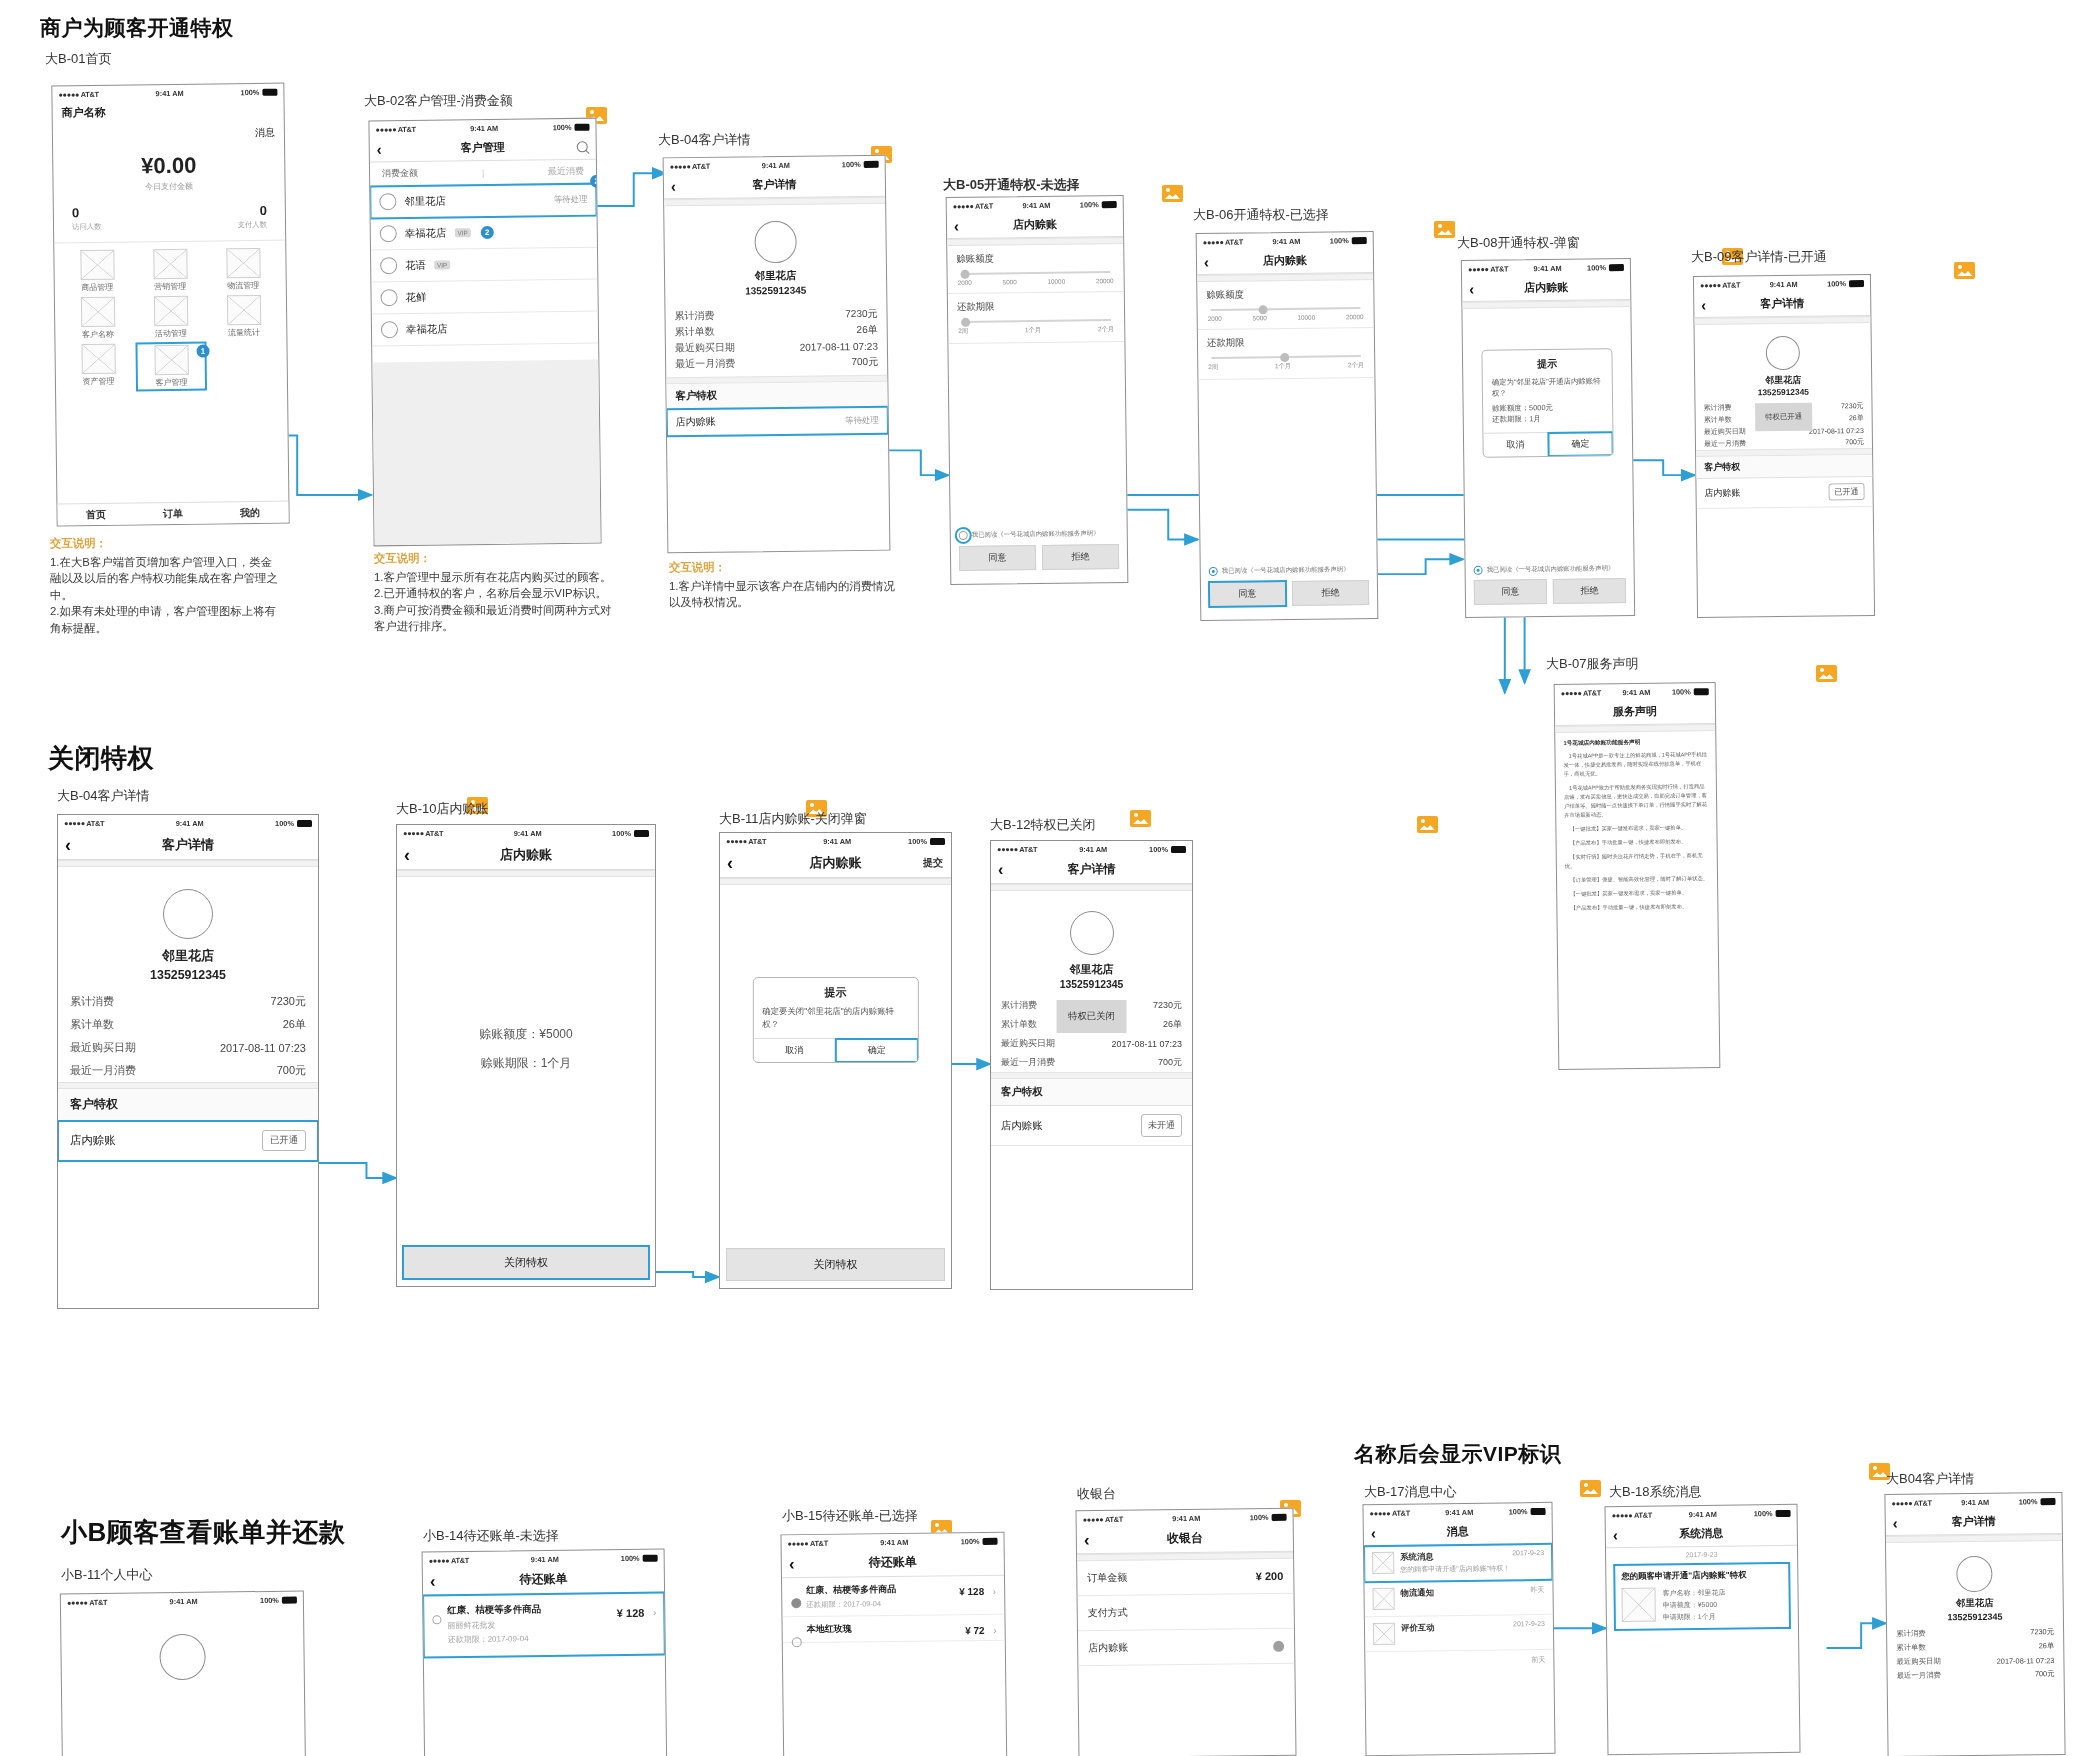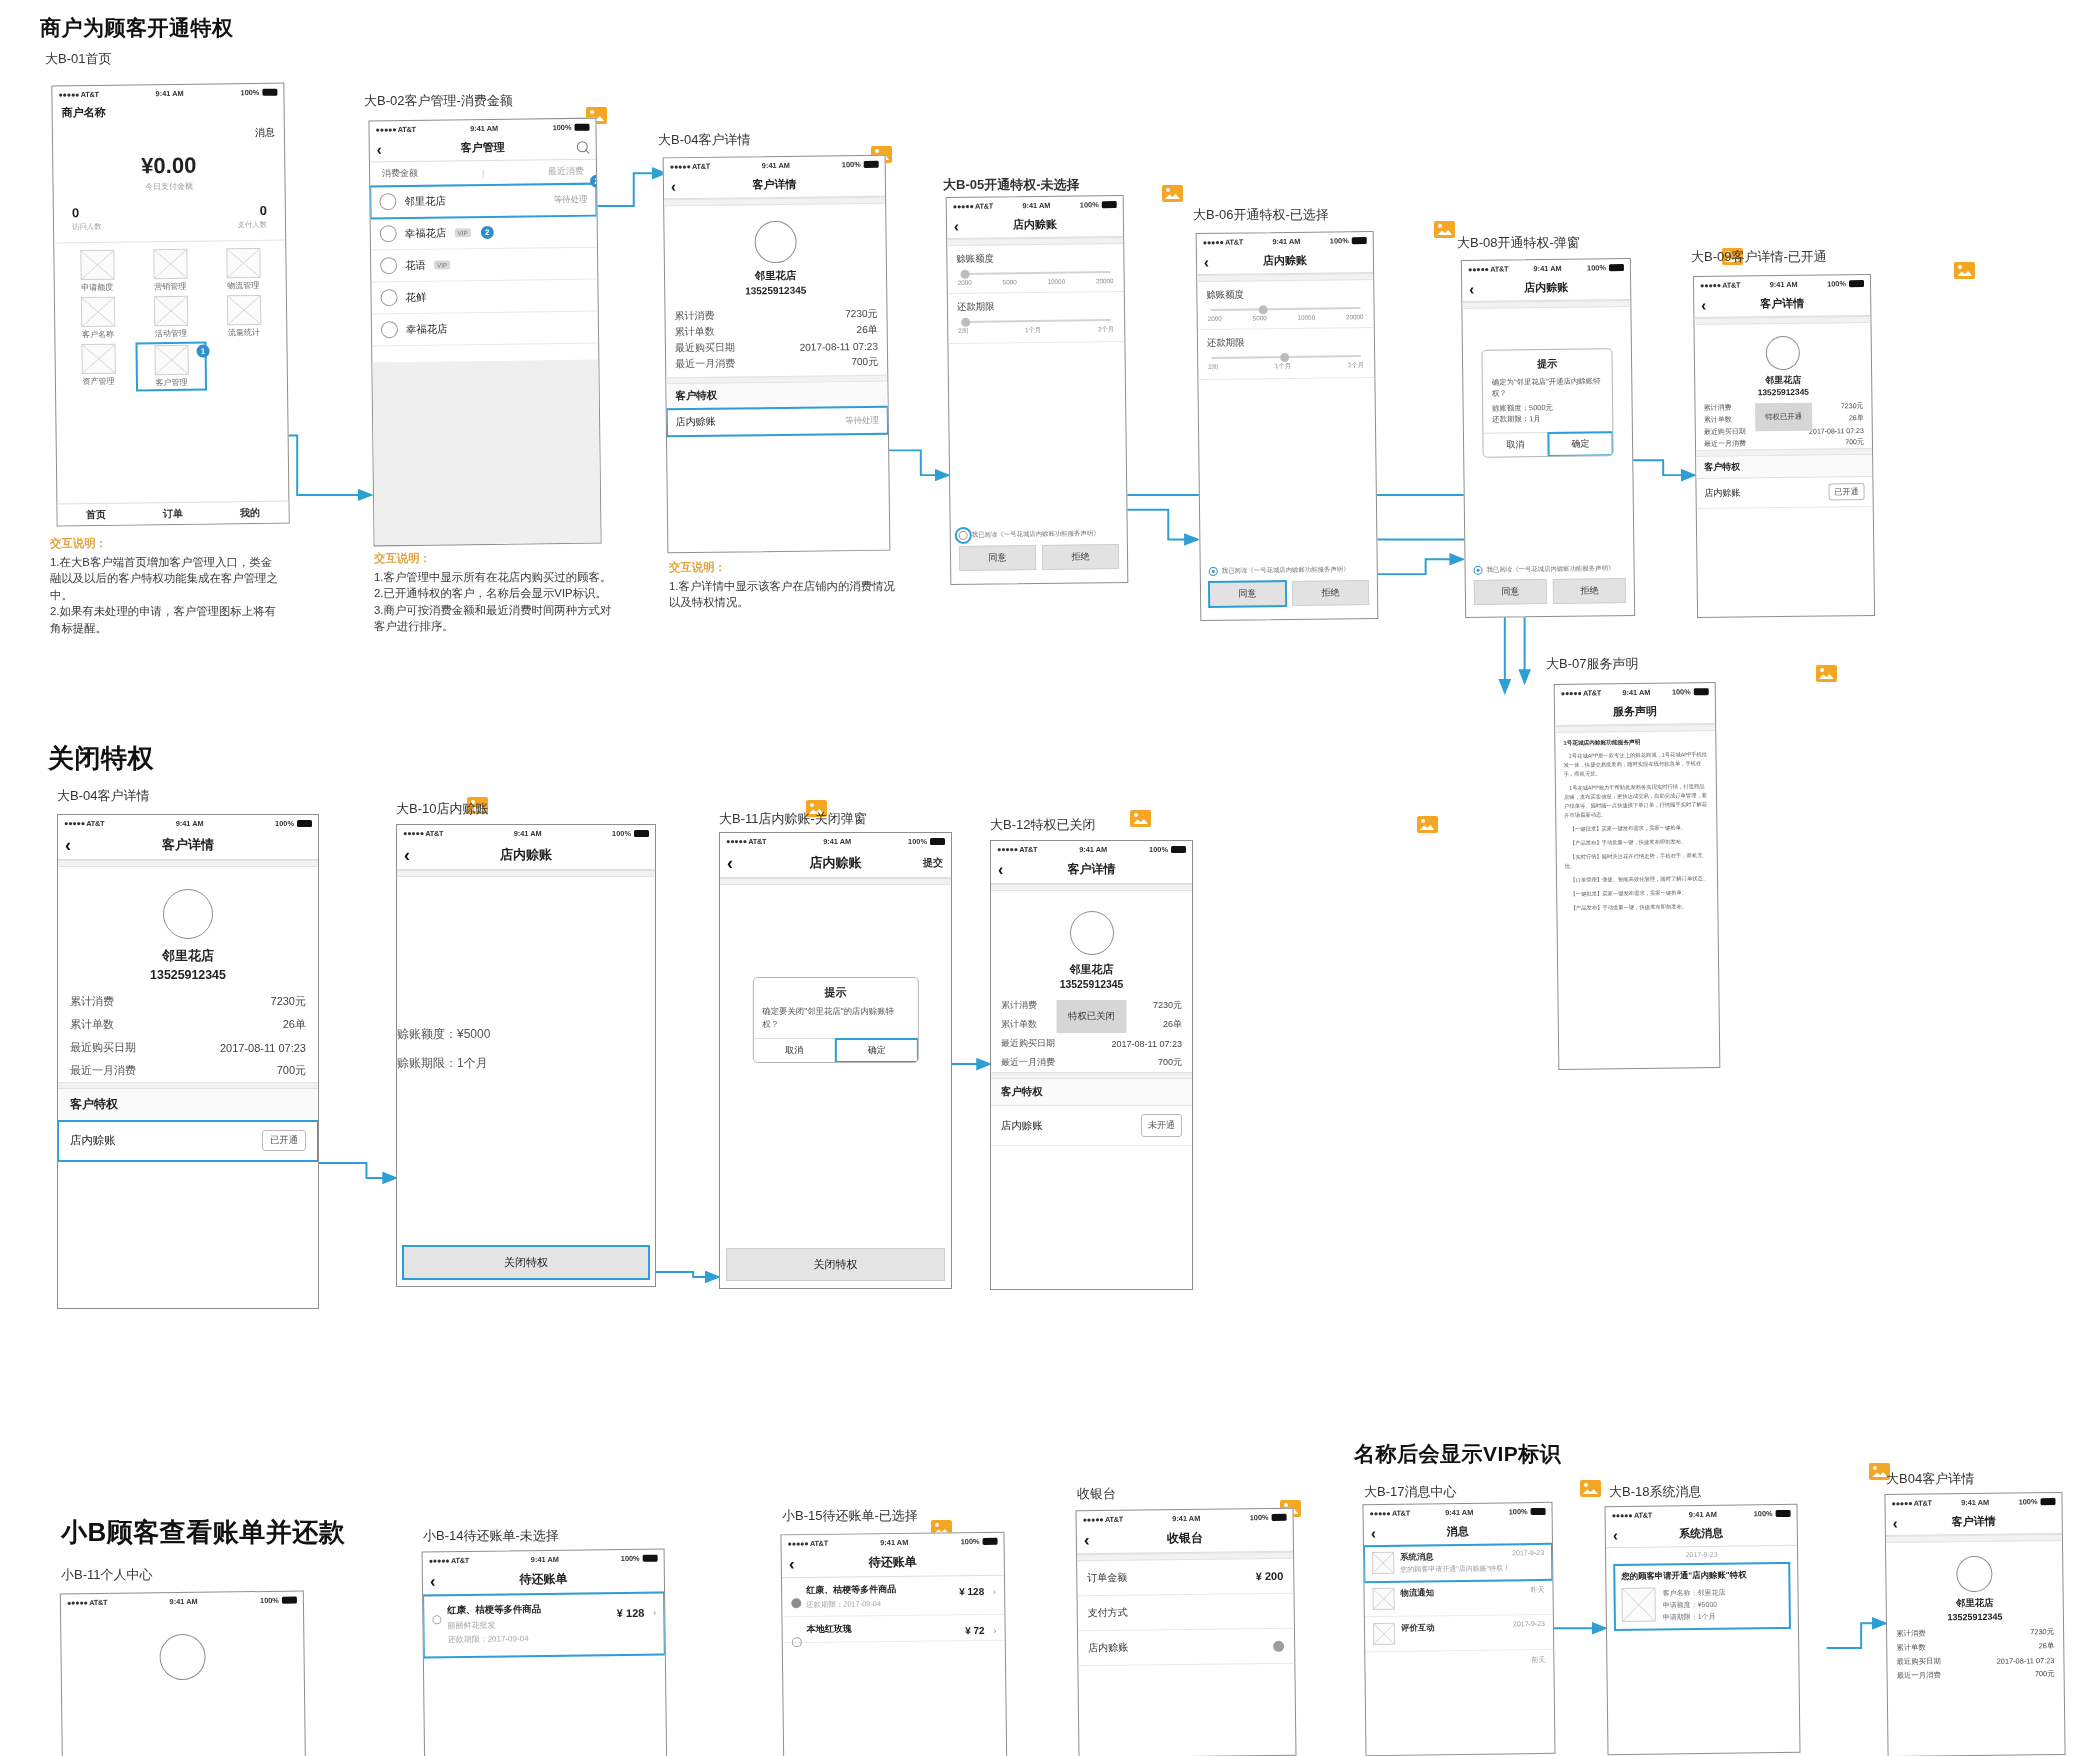--- a/index.html
+++ b/index.html
@@ -286,21 +286,21 @@
     </div>
     <div style="flex:1;text-align:right;">
       <div style="font-size:13px;font-weight:bold;">0</div>
       <div style="font-size:7.4px;color:#a3a3a3;margin-top:2px;">支付人数</div>
     </div>
   </div>
   <div style="border-top:1px solid #e4e4e4;"></div>
   <div class="grid3">
     <div class="gcell">
         <div class="xbox"></div>
-        <div class="gl">申请额度</div>
+        <div class="gl">商品管理</div>
       </div>
     <div class="gcell">
         <div class="xbox"></div>
         <div class="gl">营销管理</div>
       </div>
     <div class="gcell">
         <div class="xbox"></div>
         <div class="gl">物流管理</div>
       </div>
     <div class="gcell">
@@ -720,21 +720,21 @@
     <span class="sb-right">
         <span>100%</span>
         <span class="batt"></span>
       </span>
   </div>
   <div class="navbar" style="height:30px;font-size:13px;">
     <span class="back" style="font-size:18px;">‹</span>
     <span>店内赊账</span>
   </div>
   <div class="divider"></div>
-  <div style="text-align:left;margin-top:149px;">
+  <div style="text-align:center;margin-top:149px;">
     <div style="font-size:12px;color:#555;">赊账额度：¥5000</div>
     <div style="font-size:12px;color:#555;margin-top:12px;">赊账期限：1个月</div>
   </div>
   <div class="bigbtn hl">关闭特权</div>
 </div>
 
 
 <div class="abs cap" style="left:719px; top:810px;">大B-11店内赊账-关闭弹窗</div>
 <div class="abs imgbadge" style="left:901px; top:810px;"></div>
 <div class="phone" style="left:719px; top:832px; width:233px; height:457px;">

